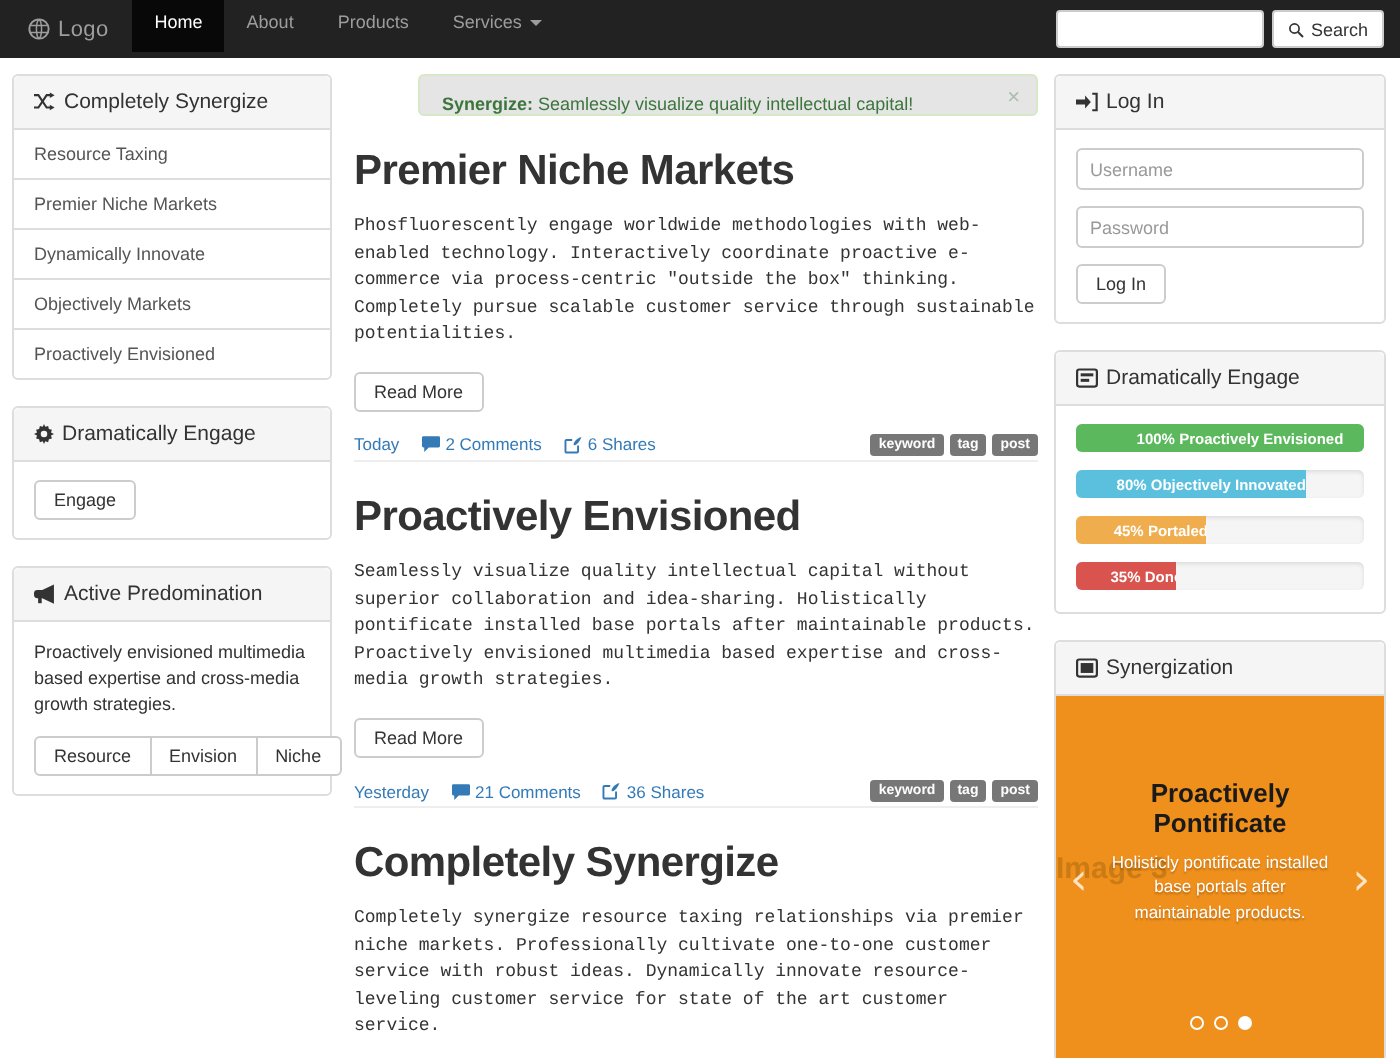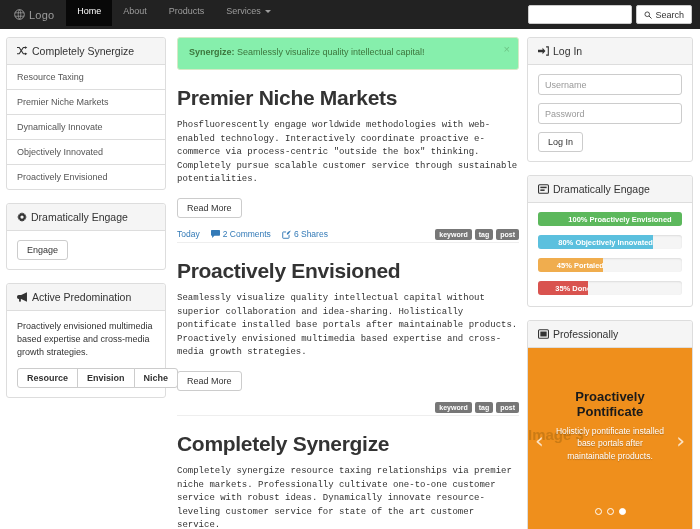--- a/index.html
+++ b/index.html
@@ -124,34 +124,35 @@
     background: #ffffff;
     border: 1px solid #cccccc;
     border-radius: 3px;
     padding: 4px 9px;
     font-size: 9px;
     color: #333333;
     cursor: pointer;
     font-family: "Liberation Sans", sans-serif;
   }
   .btn-group { display: flex; }
-  .btn-group .btn-default { border-radius: 0; margin-left: -1px; font-weight: bold; }
+  .btn-group .btn-default { border-radius: 0; margin-left: -1px; }
   .btn-group .btn-default:first-child { border-radius: 3px 0 0 3px; margin-left: 0; }
   .btn-group .btn-default:last-child  { border-radius: 0 3px 3px 0; }
 
   
   .alert {
-    background: #86efac;
+    background: #e5e5e5;
     border: 1px solid #d6e9c6;
     border-radius: 3px;
     color: #3c763d;
-    padding: 9px 24px 12px 11px;
+    padding: 9px 24px 0 11px;
     font-size: 9px;
     position: relative;
     margin-bottom: 16px;
+    margin-left: 32px;
   }
   .alert b { font-weight: bold; }
   .alert-close {
     position: absolute;
     right: 8px; top: 6px;
     color: #3c763d;
     opacity: .35;
     font-size: 11px;
     cursor: pointer;
     line-height: 1;
@@ -355,21 +356,21 @@
             <path d="M0 11h3.2l3-4.5 3-4.5H13" fill="none" stroke="#333" stroke-width="1.5"></path>
             <path d="M11.5 0l3.5 2-3.5 2z" fill="#333"></path>
             <path d="M11.5 9l3.5 2-3.5 2z" fill="#333"></path>
           </svg>
         </span>
         <span>Completely Synergize</span>
       </div>
       <div class="list-group-item">Resource Taxing</div>
       <div class="list-group-item">Premier Niche Markets</div>
       <div class="list-group-item">Dynamically Innovate</div>
-      <div class="list-group-item">Objectively Innovated</div>
+      <div class="list-group-item">Objectively Markets</div>
       <div class="list-group-item">Proactively Envisioned</div>
     </div>
 
     <div class="panel">
       <div class="panel-heading">
         <span>
           <svg width="10" height="10" viewBox="0 0 16 16">
             <path fill="#333" d="M8 0l1 2.2 2.3-.7.6 2.4 2.4.6-.7 2.3L16 8l-2.4 1.2.7 2.3-2.4.6-.6 2.4-2.3-.7L8 16l-1-2.2-2.3.7-.6-2.4-2.4-.6.7-2.3L0 8l2.4-1.2-.7-2.3 2.4-.6.6-2.4L7 2.2z"></path>
             <circle cx="8" cy="8" r="2.6" fill="#f5f5f5"></circle>
           </svg>
@@ -443,20 +444,40 @@
         </div>
       </div>
       <hr class="hr">
     </div>
 
     <div class="article">
       <div class="article-title">Proactively Envisioned</div>
       <p class="article-text">Seamlessly visualize quality intellectual capital without superior collaboration and idea-sharing. Holistically pontificate installed base portals after maintainable products. Proactively envisioned multimedia based expertise and cross-media growth strategies.</p>
       <button class="btn-default">Read More</button>
       <div class="meta-row">
+        <div class="meta-left">
+          <span class="meta-item">Yesterday</span>
+          <span class="meta-item">
+            <span>
+              <svg width="9" height="8" viewBox="0 0 16 14">
+                  <path fill="#337ab7" d="M0 1.3A1.3 1.3 0 011.3 0h13.4A1.3 1.3 0 0116 1.3v7.4A1.3 1.3 0 0114.7 10H6l-4 4v-4H1.3A1.3 1.3 0 010 8.7z"></path>
+                </svg>
+            </span>
+            <span>21 Comments</span>
+          </span>
+          <span class="meta-item">
+            <span>
+              <svg width="9" height="9" viewBox="0 0 16 16">
+                  <path fill="none" stroke="#337ab7" stroke-width="1.7" d="M12.5 8.5v5.2a1 1 0 01-1 1H2.3a1 1 0 01-1-1V4.5a1 1 0 011-1h5"></path>
+                  <path fill="#337ab7" d="M8.6 6.8S9.4 2.6 15.6.8c0 0-3.4 8-7 7.4V6.8z"></path>
+                </svg>
+            </span>
+            <span>36 Shares</span>
+          </span>
+        </div>
         <div class="meta-tags">
           <span class="label-tag">keyword</span>
           <span class="label-tag">tag</span>
           <span class="label-tag">post</span>
         </div>
       </div>
       <hr class="hr">
     </div>
 
     <div class="article">
@@ -550,21 +571,21 @@
     </div>
 
     <div class="panel">
       <div class="panel-heading">
         <span>
           <svg width="11" height="10" viewBox="0 0 16 14">
             <rect x="0.8" y="0.8" width="14.4" height="12.4" rx="1.6" fill="none" stroke="#333" stroke-width="1.6"></rect>
             <rect x="3.4" y="3.4" width="9.2" height="7.2" fill="#333"></rect>
           </svg>
         </span>
-        <span>Professionally</span>
+        <span>Synergization</span>
       </div>
       <div class="carousel-wrap" id="carousel" style="background: rgb(239, 143, 28);">
         <div class="carousel-ghost">Image 3</div>
         <div class="carousel-caption">
           <div class="carousel-heading">Proactively Pontificate</div>
           <div class="carousel-text">Holisticly pontificate installed base portals after maintainable products.</div>
         </div>
         <div class="carousel-arrow prev">‹</div>
         <div class="carousel-arrow next">›</div>
         <div class="carousel-indicators">

